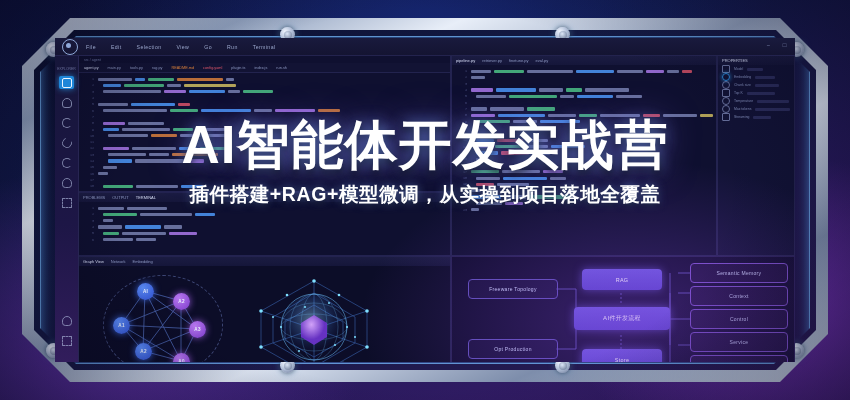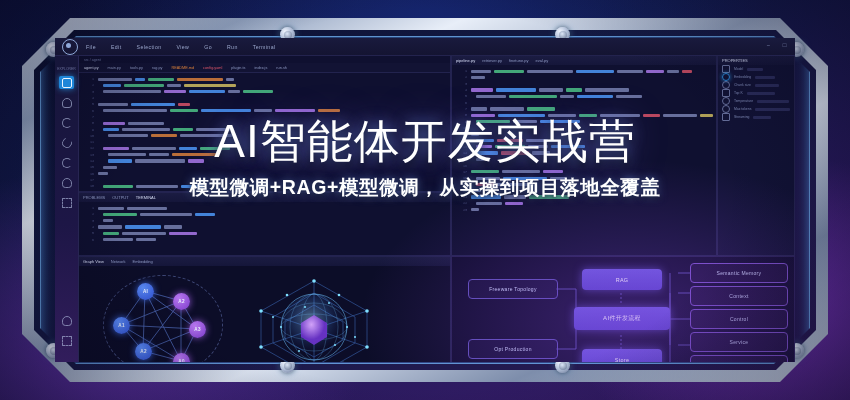--- a/index.html
+++ b/index.html
@@ -132,21 +132,21 @@
   
   .flow{position:absolute;inset:0;}
   .fbox{position:absolute;border-radius:4px;display:flex;align-items:center;justify-content:center;
     font-size:5px;color:#cbd4f8;letter-spacing:.3px;text-align:center;filter:blur(.25px);}
   .fbox.solid{background:linear-gradient(180deg,#6d5ae0,#5a46cf);box-shadow:0 0 9px rgba(110,90,230,.65);color:#fff;filter:none;font-size:5.4px;}
   .fbox.outline{border:1px solid #5f50b8;background:rgba(30,22,70,.45);}
   .fbox.outline2{border:1px solid #7a52c8;background:rgba(44,24,78,.45);}
 
   
   .headline{position:absolute;left:0;right:0;top:118px;text-align:center;z-index:20;}
-  .h1{font-size:46px;font-weight:normal;color:#fff;letter-spacing:1px;line-height:1;
+  .h1{font-size:53px;font-weight:bold;color:#fff;letter-spacing:1px;line-height:1;
     text-shadow:0 0 14px rgba(120,160,255,.65), 0 3px 7px rgba(0,0,0,.9), 0 0 34px rgba(150,110,255,.5);text-align:center;}
   .h2{margin-top:10px;font-size:19.5px;font-weight:bold;color:#fff;letter-spacing:.6px;
     text-shadow:0 0 9px rgba(120,160,255,.6), 0 2px 5px rgba(0,0,0,.92);}
 </style>
 </head>
 <body>
 
 <div class="stage">
   <div class="backdrop"></div>
 
@@ -728,15 +728,15 @@
         </div>
       </div>
 
     </div>
   </div>
 
   <div class="vign"></div>
 
   <div class="headline">
     <div class="h1">AI智能体开发实战营</div>
-    <div class="h2">模型微调+RAG+模型微调，从实操到项目落地全覆盖</div>
+    <div class="h2">插件搭建+RAG+模型微调，从实操到项目落地全覆盖</div>
   </div>
 </div>
 
 </body></html>

